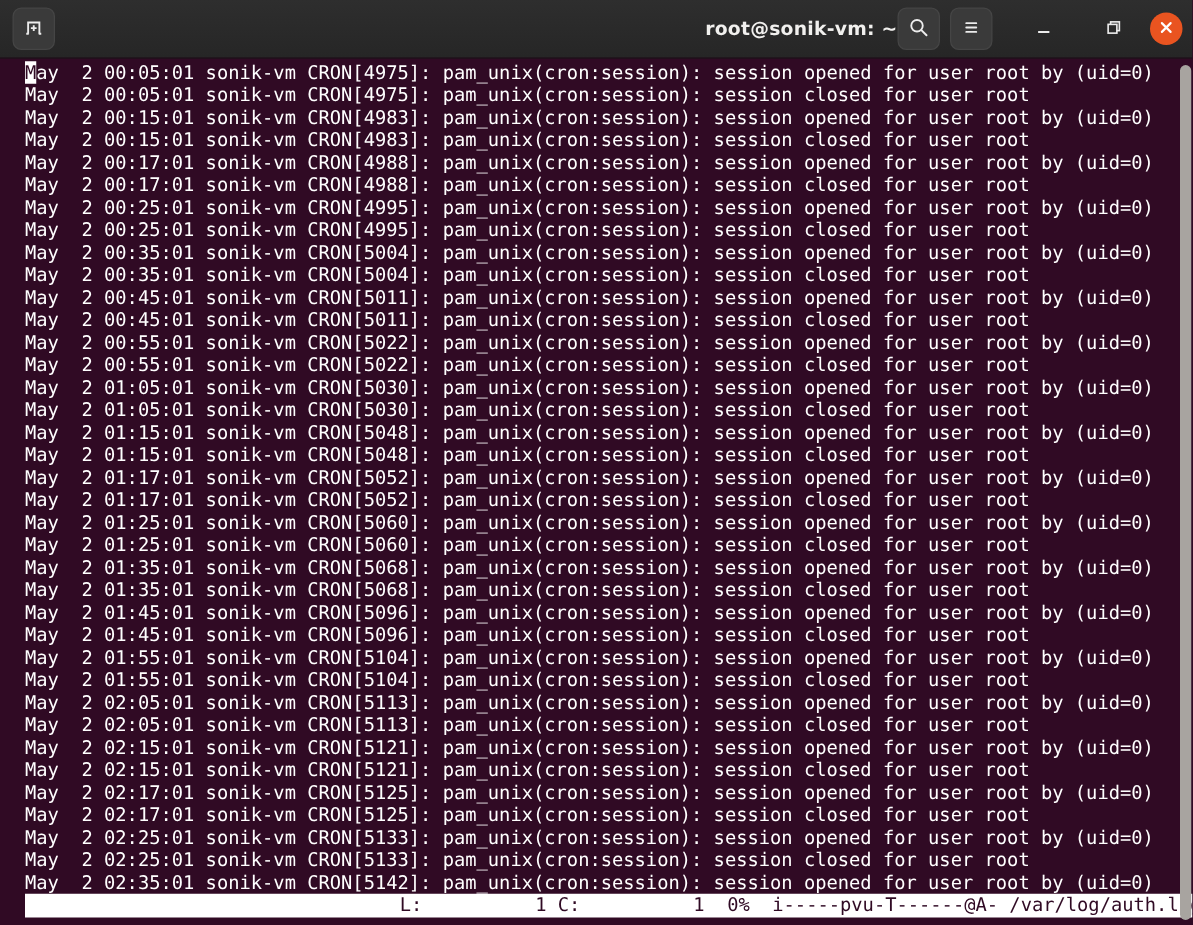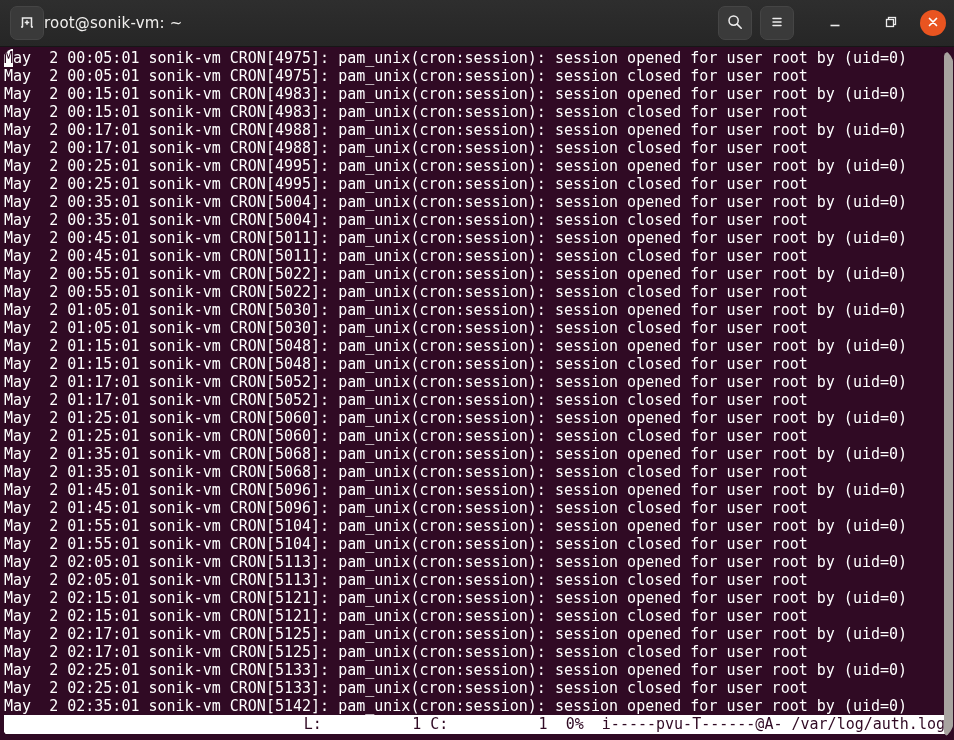--- a/index.html
+++ b/index.html
@@ -10,21 +10,21 @@
 
   
   .headerbar {
     height:47px; flex:0 0 47px;
     background:linear-gradient(var(--header-bg,#2e2e2e), #262626);
     border-bottom:1px solid #161616;
     display:grid; grid-template-columns:auto 1fr auto; align-items:center;
   }
   .hdr-left { margin-left:10px; display:flex; align-items:center; }
   .hdr-title {
-    text-align:left; color:#f1f0ee; font-weight:400; font-size:15px;
+    text-align:right; color:#f1f0ee; font-weight:700; font-size:15px;
     letter-spacing:.2px; white-space:nowrap;
   }
   .hdr-right { display:flex; align-items:center; margin-right:8px; gap:8px; }
   .sq-btn {
     width:34px; height:34px; border-radius:7px;
     background:#3a3a3a; border:1px solid #454545;
     display:flex; align-items:center; justify-content:center; cursor:pointer;
   }
   .flat-btn {
     width:30px; height:30px; border-radius:6px; background:transparent; border:none;
@@ -34,21 +34,21 @@
     width:26px; height:26px; border-radius:50%;
     background:var(--close-bg,#e95420); border:none; margin-left:6px;
     display:flex; align-items:center; justify-content:center; cursor:pointer;
   }
   .win-gap { width:10px; }
 
   
   .terminal {
     position:relative; flex:1 1 auto;
     background:var(--terminal-bg,#300a24);
-    padding:2px 0 0 4px; overflow:hidden;border-radius:20px;
+    padding:2px 0 0 20px; overflow:hidden;
   }
   .term-text {
     font-family:"DejaVu Sans Mono", monospace;
     font-size:15px; line-height:18px;
     color:var(--terminal-fg,#ffffff);
     white-space:pre; font-variant-ligatures:none;
   }
   .term-line { height:18px; }
   .cursor {
     background:var(--terminal-fg,#ffffff);

